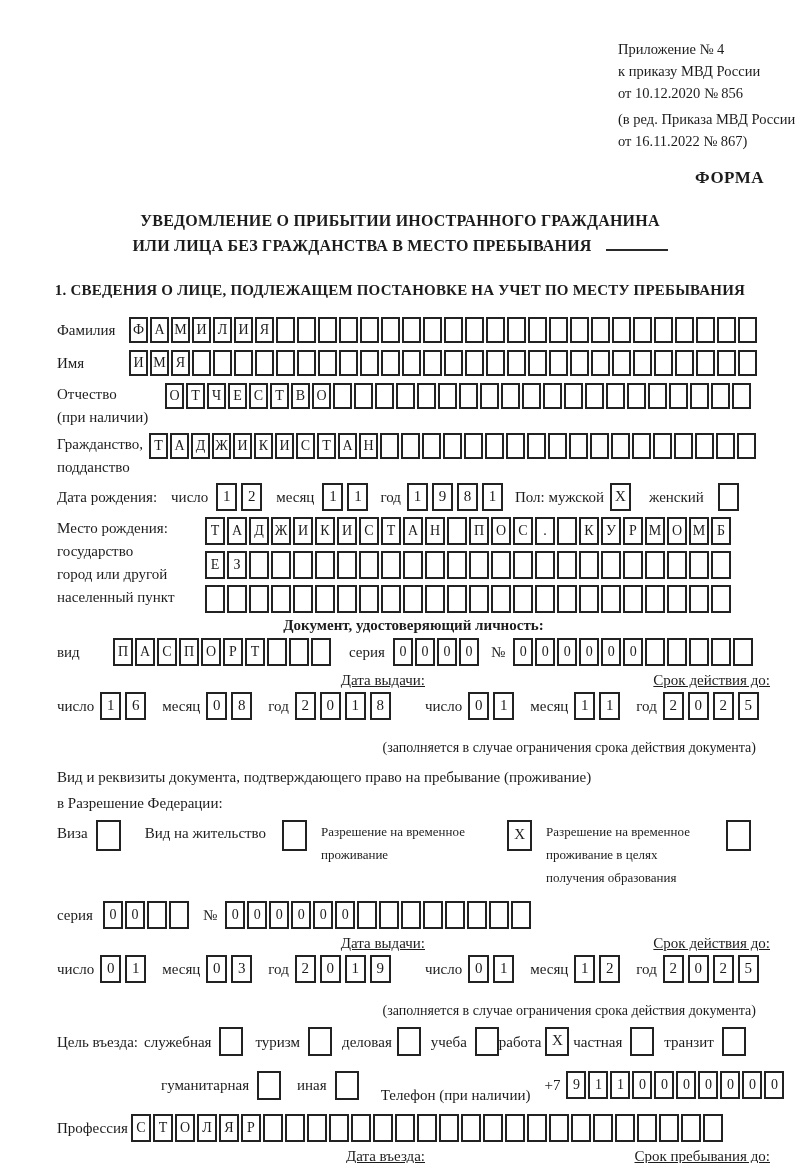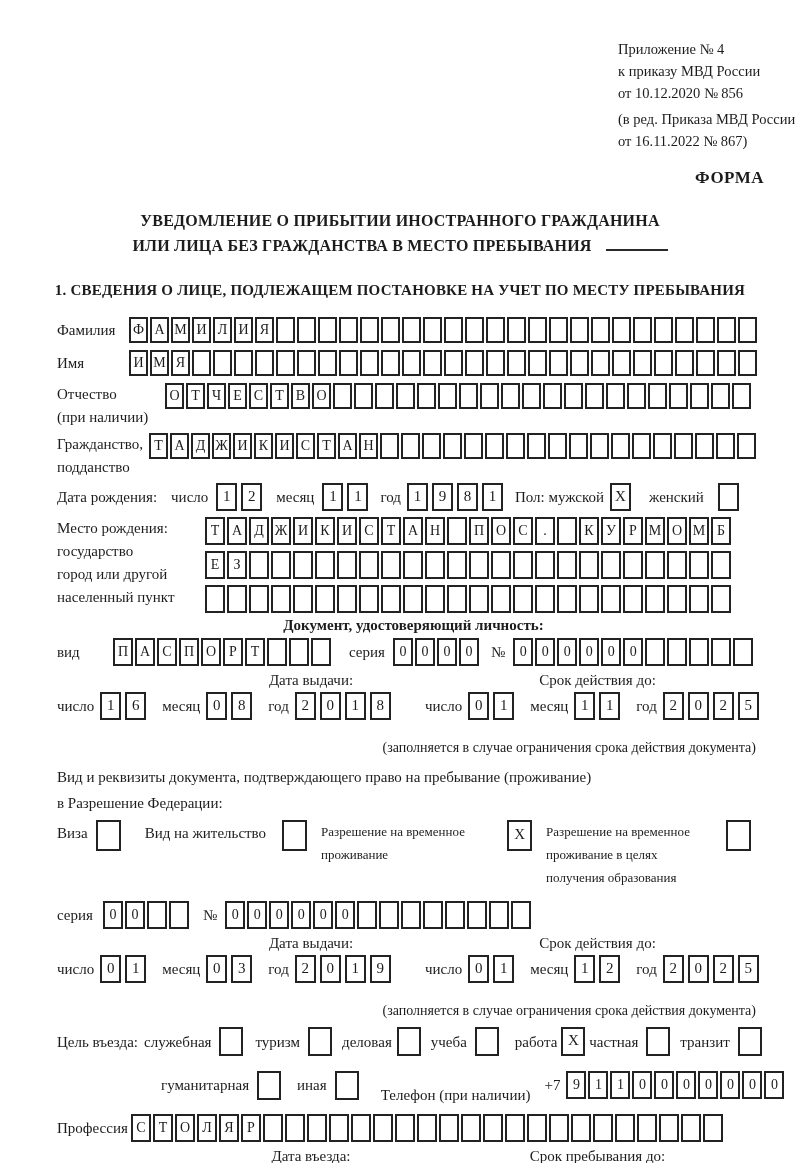--- a/index.html
+++ b/index.html
@@ -22,21 +22,21 @@
   .sz-lg .cbox{width:16px;height:24px;line-height:23px;}
   .sz-date .cbox{width:17px;height:24px;margin-right:4px;font-size:15px;line-height:23px;}
   .boxcol{display:flex;flex-direction:column;row-gap:6px;}
   .cb{display:inline-block;flex:none;width:21px;height:27px;border:2px solid #222;text-align:center;
       font-size:15px;line-height:25px;margin-left:8px;background:#fff;}
   .cb.sm{width:20px;height:25px;line-height:23px;}
   .dochead{margin-top:4px;text-align:center;font-weight:bold;font-size:15px;}
   .twocol{display:flex;margin-top:6px;}
   .col-l{width:368px;flex:none;}
   .col-r{flex:1;}
-  .col-header{font-size:15px;text-align:center;}
+  .col-header{font-size:15px;text-align:right;text-decoration:underline;}
   .col-l .col-header{padding-left:140px;}
   .dategroup{display:flex;align-items:center;margin-top:3px;}
   .dategroup .lbl{margin-right:6px;line-height:28px;}
   .dategroup .gap{margin-right:12px;}
   .note{font-size:14px;text-align:right;padding-right:14px;margin-top:20px;}
   .para{font-size:15px;line-height:26px;margin-top:8px;}
   .cbtext{font-size:13px;line-height:23px;text-align:left;flex:none;}
 </style>
 </head>
 <body>
@@ -513,21 +513,21 @@
   <div class="row center" style="margin-top:8px;font-size:14.5px;">
     <span class="lbl">Цель въезда:</span>
     <span class="lbl" style="margin-left:6px;">служебная</span>
     <span class="cb sm"></span>
     <span class="lbl" style="margin-left:12px;">туризм</span>
     <span class="cb sm"></span>
     <span class="lbl" style="margin-left:10px;">деловая</span>
     <span class="cb sm" style="margin-left:5px;"></span>
     <span class="lbl" style="margin-left:10px;">учеба</span>
     <span class="cb sm"></span>
-    <span class="lbl" style="margin-left:16px;">работа</span>
+    <span class="lbl" style="margin-left:0;">работа</span>
     <span class="cb sm" style="margin-left:4px;">X</span>
     <span class="lbl" style="margin-left:4px;">частная</span>
     <span class="cb sm"></span>
     <span class="lbl" style="margin-left:10px;">транзит</span>
     <span class="cb sm"></span>
   </div>
 
   <div class="row center" style="margin-top:6px;margin-left:104px;">
     <span class="lbl">гуманитарная</span>
     <span class="cb sm"></span>

